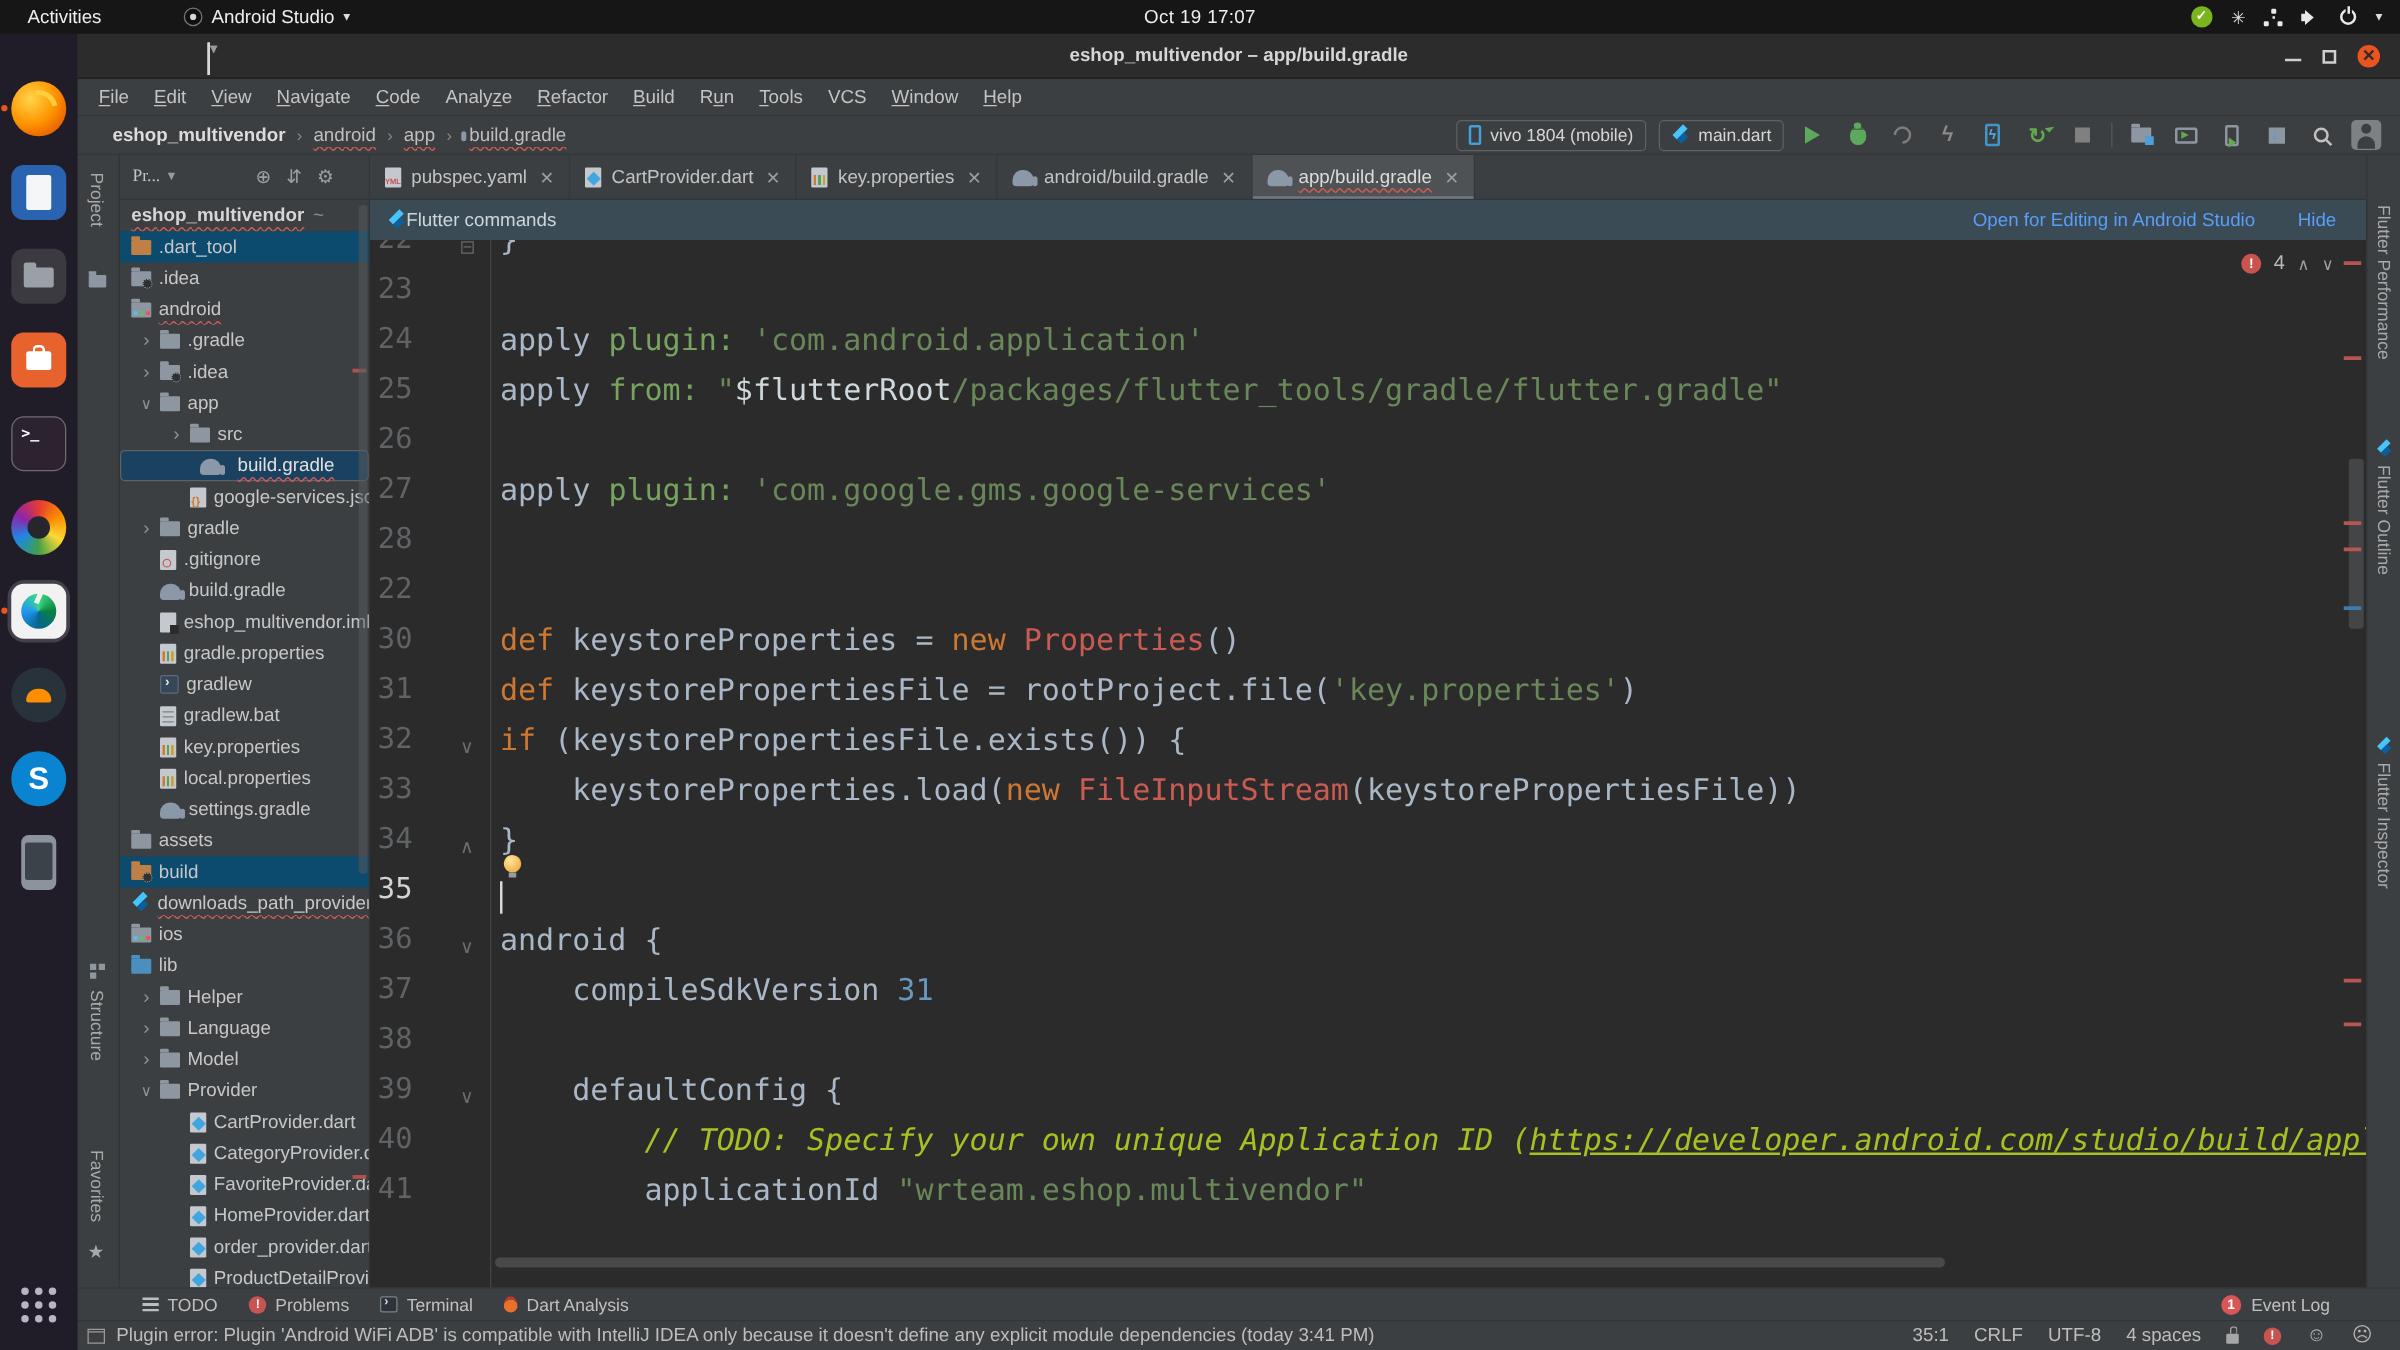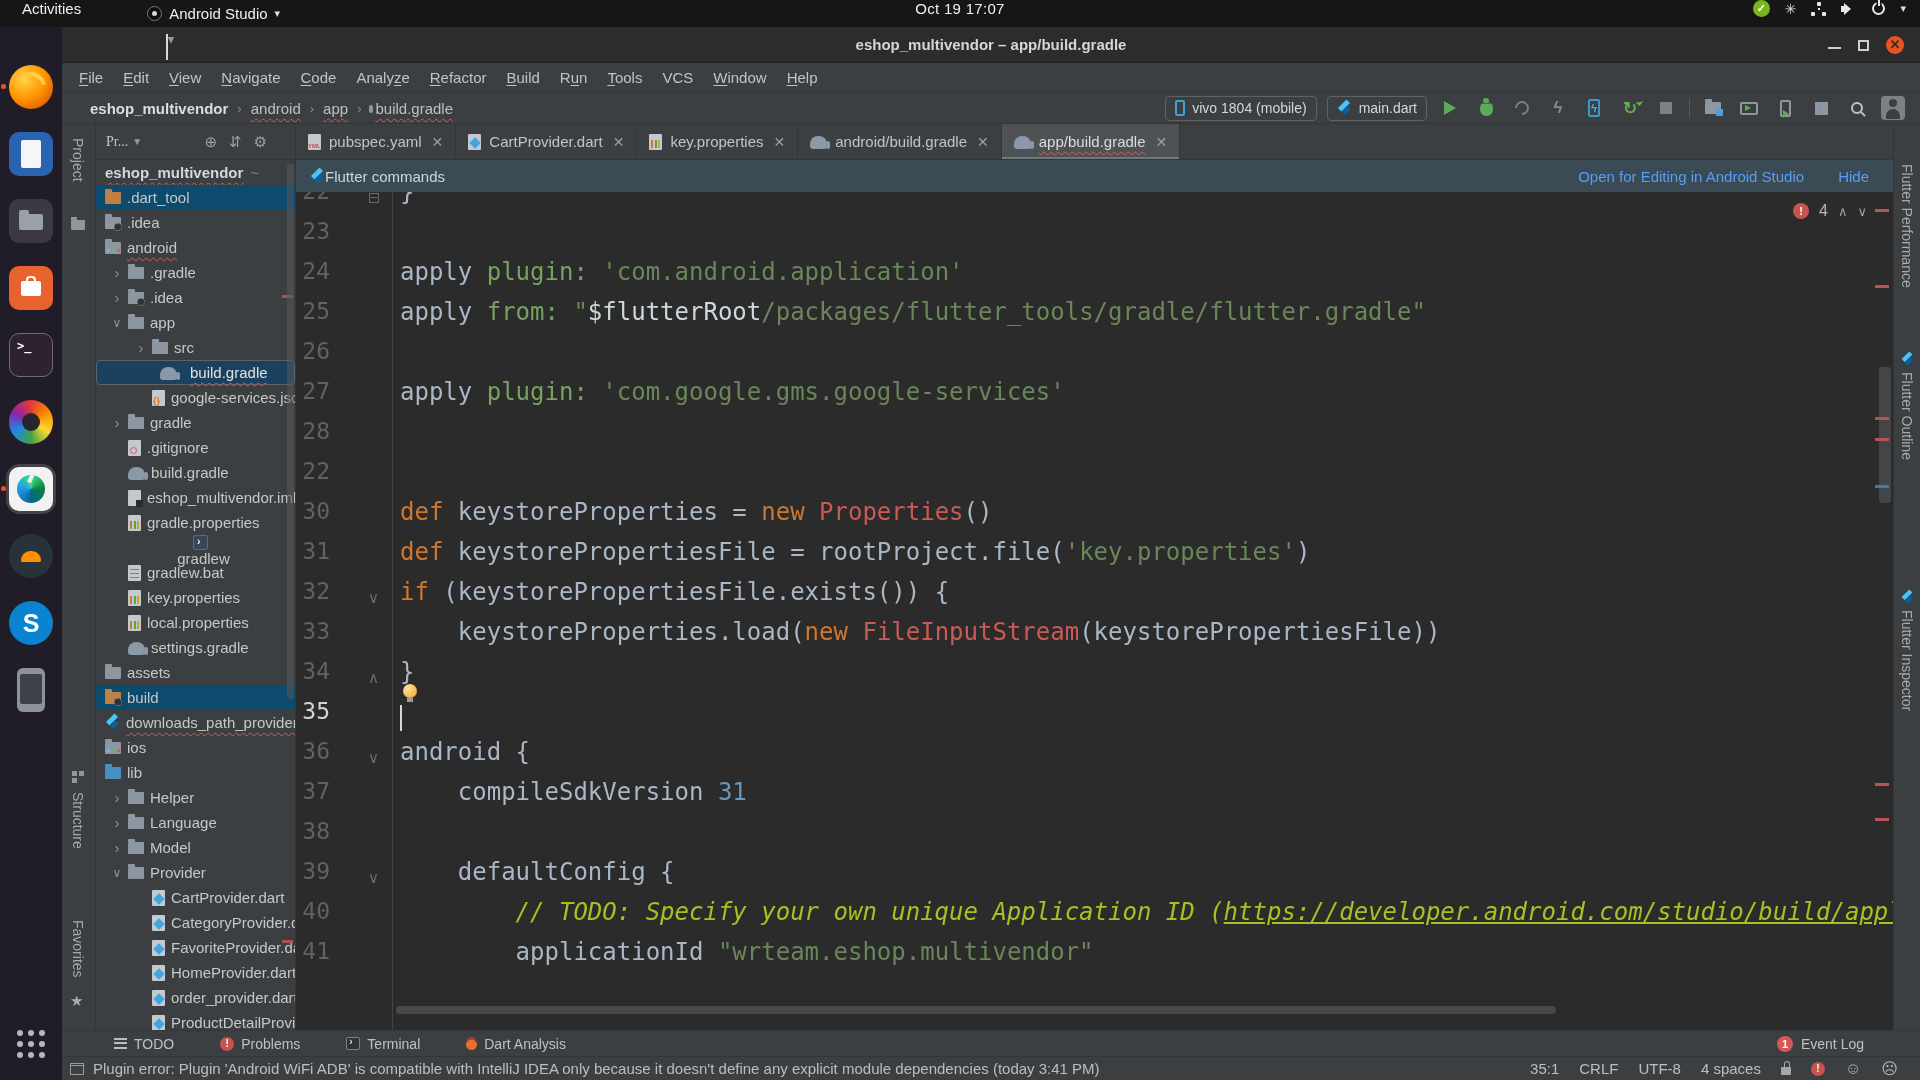--- a/index.html
+++ b/index.html
@@ -1,20 +1,20 @@
 <!DOCTYPE html>
 <html><head>
 <meta charset="utf-8">
 <style>
   html,body{margin:0;padding:0;background:#000;}
   #screen{position:relative;width:1920px;height:1080px;overflow:hidden;background:#2b2b2b;
           font-family:"Liberation Sans",sans-serif;-webkit-font-smoothing:antialiased;}
   
   #topbar{position:absolute;left:0;top:0;width:1920px;height:27px;background:#161616;color:#eee;
-          font-size:15px;display:flex;z-index:50;}
+          font-size:15px;display:flex;align-items:center;z-index:50;}
   #topbar .activities{margin-left:22px;}
   #topbar .appmenu{margin-left:66px;display:flex;align-items:center;gap:7px;}
   .tb-as{width:15px;height:15px;border-radius:50%;background:#0f0f0f;border:1px solid #777;box-sizing:border-box;position:relative;}
   .tb-as::after{content:"";position:absolute;left:4px;top:4px;width:5px;height:5px;border-radius:50%;background:#cfd8dc;}
   #topbar .clock{position:absolute;left:50%;transform:translateX(-50%);letter-spacing:.3px;}
   #topbar .tray{position:absolute;right:14px;display:flex;align-items:center;gap:15px;}
   .tb-check{width:17px;height:17px;border-radius:50%;background:#7ab51d;color:#fff;font-size:11px;line-height:17px;text-align:center;font-weight:bold;}
   .tb-flake{color:#ddd;font-size:14px;}
   .tb-net{position:relative;width:15px;height:14px;}
   .tb-net::before{content:"";position:absolute;left:6px;top:0;width:4px;height:4px;background:#e8e8e8;border-radius:1px;box-shadow:0 5px 0 -1px #e8e8e8;}
@@ -180,21 +180,21 @@
   .mark{position:absolute;right:4px;width:14px;height:3px;background:#b75552;z-index:4;}
   .mark.blue{background:#3e7cab;}
   .vthumb{position:absolute;right:2px;top:175px;width:12px;height:136px;background:#585b5d;opacity:.55;border-radius:3px;z-index:3;}
   .hthumb{position:absolute;left:100px;bottom:16px;width:1160px;height:8px;background:#5a5e60;opacity:.6;border-radius:4px;z-index:4;}
   
   #rightstrip{width:27px;background:#3c3f41;border-left:1px solid #333639;position:relative;box-sizing:border-box;}
   #rightstrip .vlabel{left:5px;}
   #rightstrip .ic-flutter{position:absolute;left:6px;transform:scale(.9);}
   
   #bottombar{position:absolute;left:0;right:0;bottom:24px;height:26px;background:#3c3f41;border-top:1px solid #333639;display:flex;align-items:center;font-size:14px;color:#c0c0c0;box-sizing:border-box;}
-  #bottombar .items{display:flex;gap:46px;margin-left:52px;}
+  #bottombar .items{display:flex;gap:25px;margin-left:52px;}
   .bitem{display:flex;align-items:center;gap:7px;}
   .i-todo{width:13px;height:11px;background:linear-gradient(#b9bec2 0 2px,transparent 2px 4.5px,#b9bec2 4.5px 6.5px,transparent 6.5px 9px,#b9bec2 9px 11px);}
   .i-problems{width:14px;height:14px;border-radius:50%;background:#c75450;color:#fff;font-size:10px;font-weight:bold;text-align:center;line-height:14px;}
   .i-term{width:14px;height:13px;background:#2d333a;border:1px solid #7a8288;border-radius:2px;box-sizing:border-box;position:relative;}
   .i-term::after{content:"›";position:absolute;left:2px;top:-2px;color:#ddd;font-size:10px;font-weight:bold;}
   .i-dart-an{width:11px;height:13px;background:radial-gradient(circle at 50% 65%,#e8702a 55%,#b23c2e 56%);border-radius:50% 50% 50% 50%/60% 60% 40% 40%;}
   #bottombar .evlog{margin-left:auto;display:flex;align-items:center;gap:8px;margin-right:56px;}
   .evbadge{width:16px;height:16px;border-radius:50%;background:#d85656;color:#fff;font-size:11px;font-weight:bold;text-align:center;line-height:16px;}
   #statusbar{position:absolute;left:0;right:0;bottom:0;height:24px;background:#3c3f41;border-top:1px solid #333639;display:flex;align-items:center;font-size:15px;color:#bdbdbd;box-sizing:border-box;}
   #statusbar .msg{display:flex;align-items:center;gap:9px;margin-left:8px;white-space:nowrap;}
@@ -444,21 +444,21 @@
             <div class="trow" style="padding-left: 10px; align-items: center;">
               <span class="chev"></span>
               <span class="icn ic-iml"></span>
               <span class="lbl">eshop_multivendor.iml</span>
             </div>
             <div class="trow" style="padding-left: 10px;">
               <span class="chev"></span>
               <span class="icn ic-props"></span>
               <span class="lbl">gradle.properties</span>
             </div>
-            <div class="trow" style="padding-left: 10px; flex-direction: column;">
+            <div class="trow" style="padding-left: 10px;">
               <span class="chev"></span>
               <span class="icn ic-console"></span>
               <span class="lbl">gradlew</span>
             </div>
             <div class="trow" style="padding-left: 10px;">
               <span class="chev"></span>
               <span class="icn ic-textf"></span>
               <span class="lbl">gradlew.bat</span>
             </div>
             <div class="trow" style="padding-left: 10px;">

